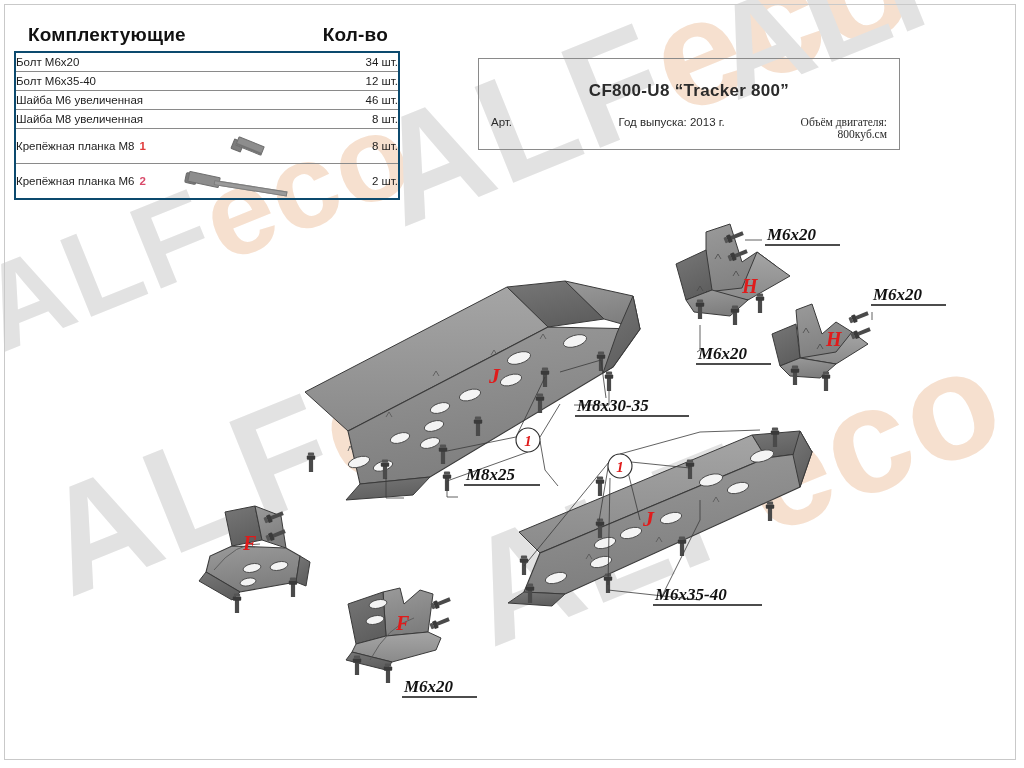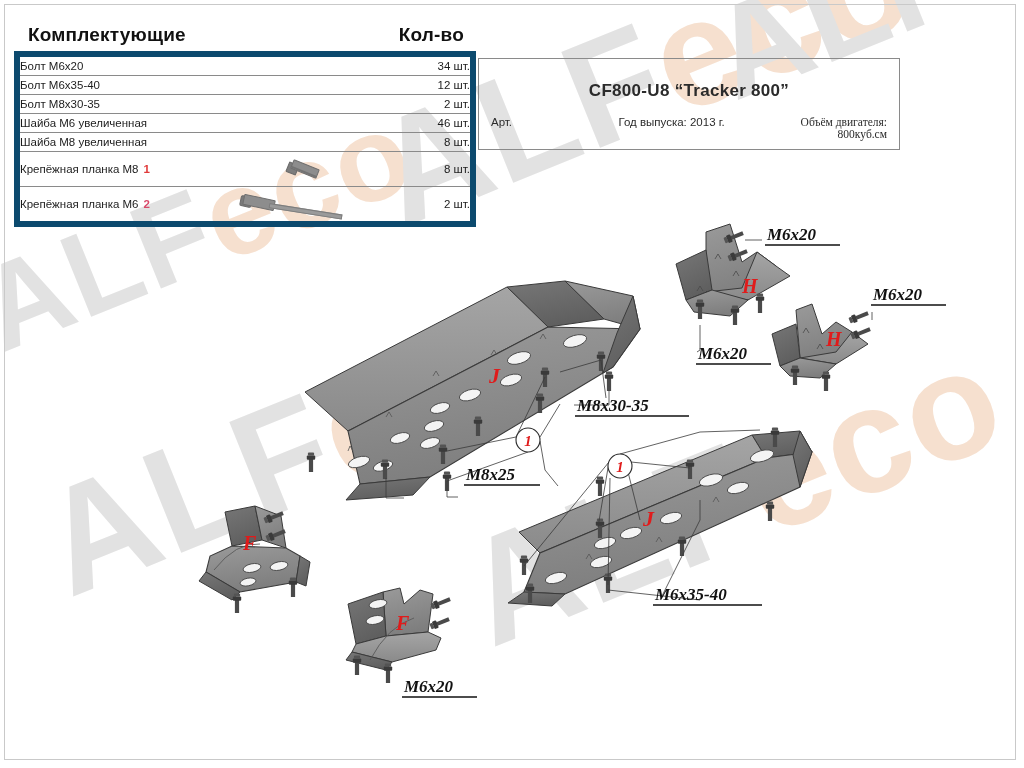--- a/index.html
+++ b/index.html
@@ -25,33 +25,33 @@
   .wm .alf{color:#e2e2e2;}
   .wm .eco{color:#f6e0cf;}
   .wm-1{left:18px;top:470px;font-size:150px;transform:rotate(-22deg);}
   .wm-2{left:350px;top:100px;font-size:150px;transform:rotate(-22deg);}
   .wm-3{left:690px;top:-10px;font-size:130px;transform:rotate(-22deg);}
   .wm-4{left:440px;top:520px;font-size:150px;transform:rotate(-22deg);}
   .wm-5{left:-40px;top:250px;font-size:120px;transform:rotate(-22deg);}
 
   
   #parts-table{
-    position:absolute;left:14px;top:24px;width:462px;
+    position:absolute;left:14px;top:24px;width:386px;
   }
   #table-head{
     display:flex;justify-content:space-between;align-items:baseline;
     padding:0 6px 5px 14px;
   }
   #table-head .th{
     font-size:19px;font-weight:bold;color:#111;letter-spacing:.2px;
   }
   #table-head .th.qty{margin-right:6px;text-align:right;}
   table.parts{
     width:100%;border-collapse:collapse;
-    border:6px solid #0c4a6e;background:#ffffff00;
+    border:2px solid #0c4a6e;background:#ffffff00;
     table-layout:fixed;
   }
   table.parts td{
     border-top:1px solid #8a8a8a;
     border-bottom:1px solid #8a8a8a;
     font-size:11.5px;color:#1c1c1c;
     padding:1px 0 2px 0;
     vertical-align:middle;
     background:transparent;
   }
@@ -398,24 +398,20 @@
       <tbody>
         <tr class="bolt">
           <td class="name" colspan="2">Болт М6х20</td>
           <td class="qty">34 шт.</td>
         </tr>
         <tr class="bolt">
           <td class="name" colspan="2">Болт М6х35-40</td>
           <td class="qty">12 шт.</td>
         </tr>
         <tr class="bolt">
-          <td class="name" colspan="2">Болт М8х30-35</td>
-          <td class="qty">2 шт.</td>
-        </tr>
-        <tr class="bolt">
           <td class="name" colspan="2">Шайба М6 увеличенная</td>
           <td class="qty">46 шт.</td>
         </tr>
         <tr class="bolt">
           <td class="name" colspan="2">Шайба М8 увеличенная</td>
           <td class="qty">8 шт.</td>
         </tr>
 
         <tr class="plank">
           <td class="name">

